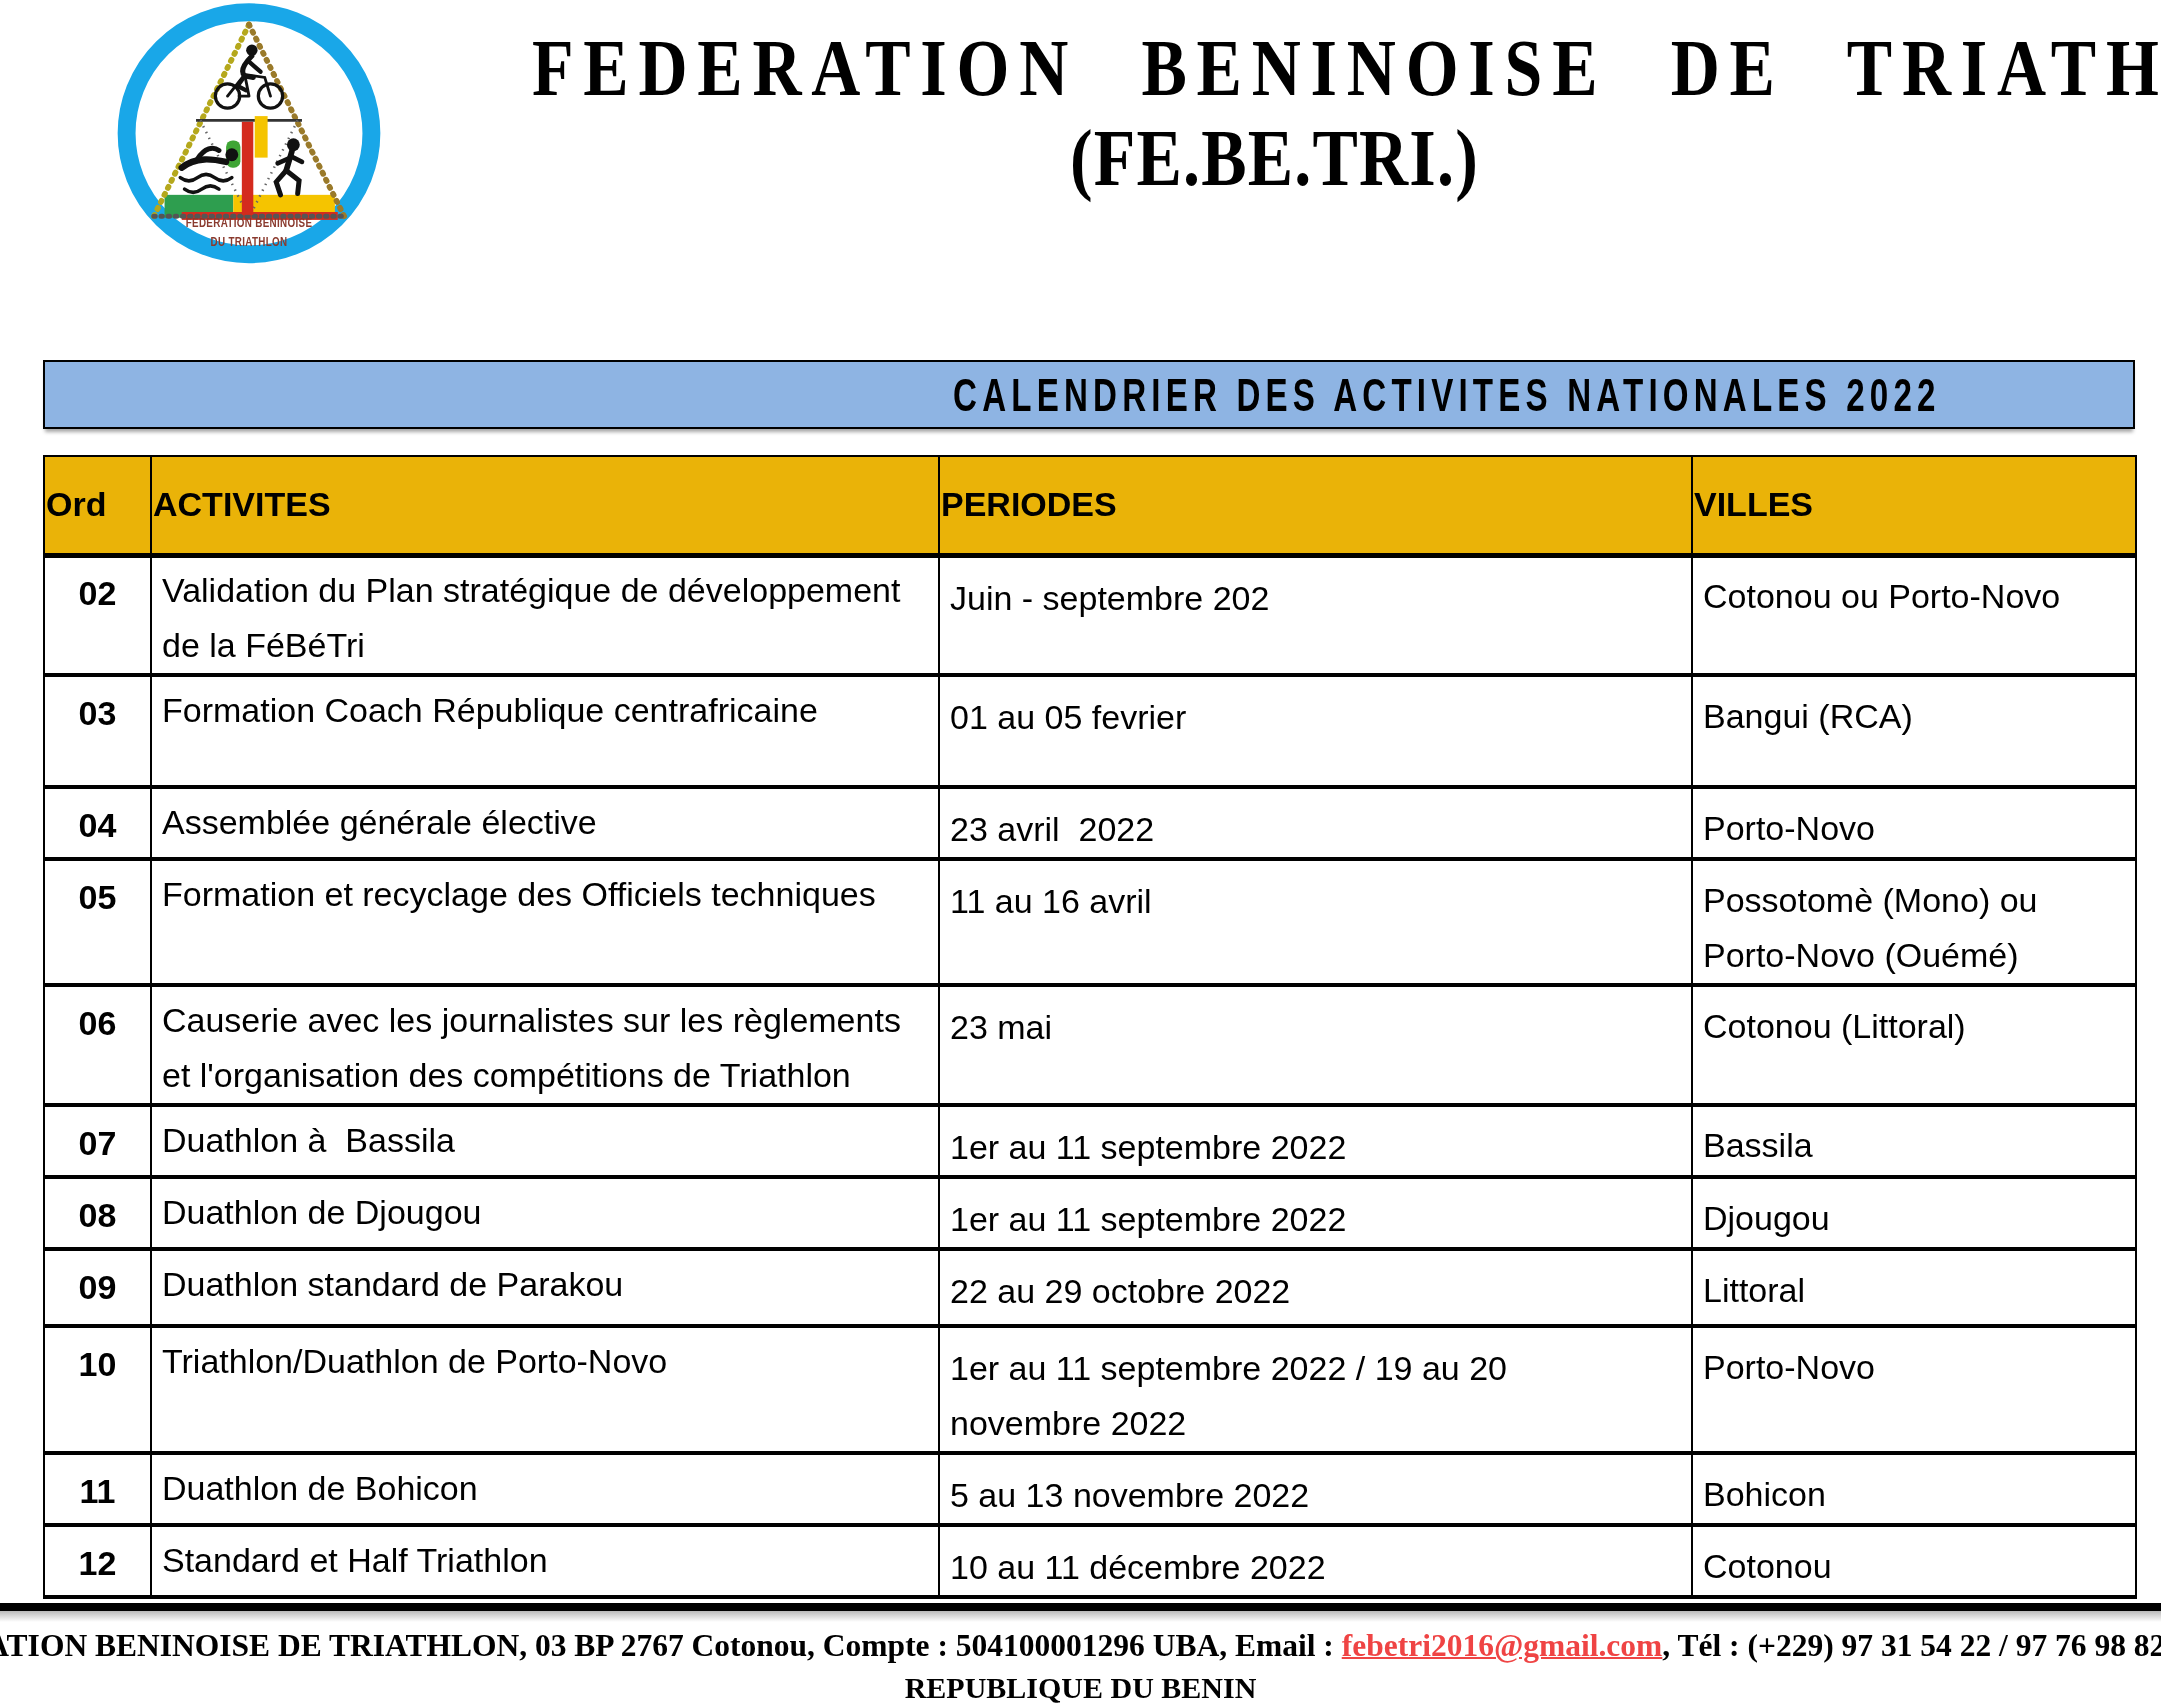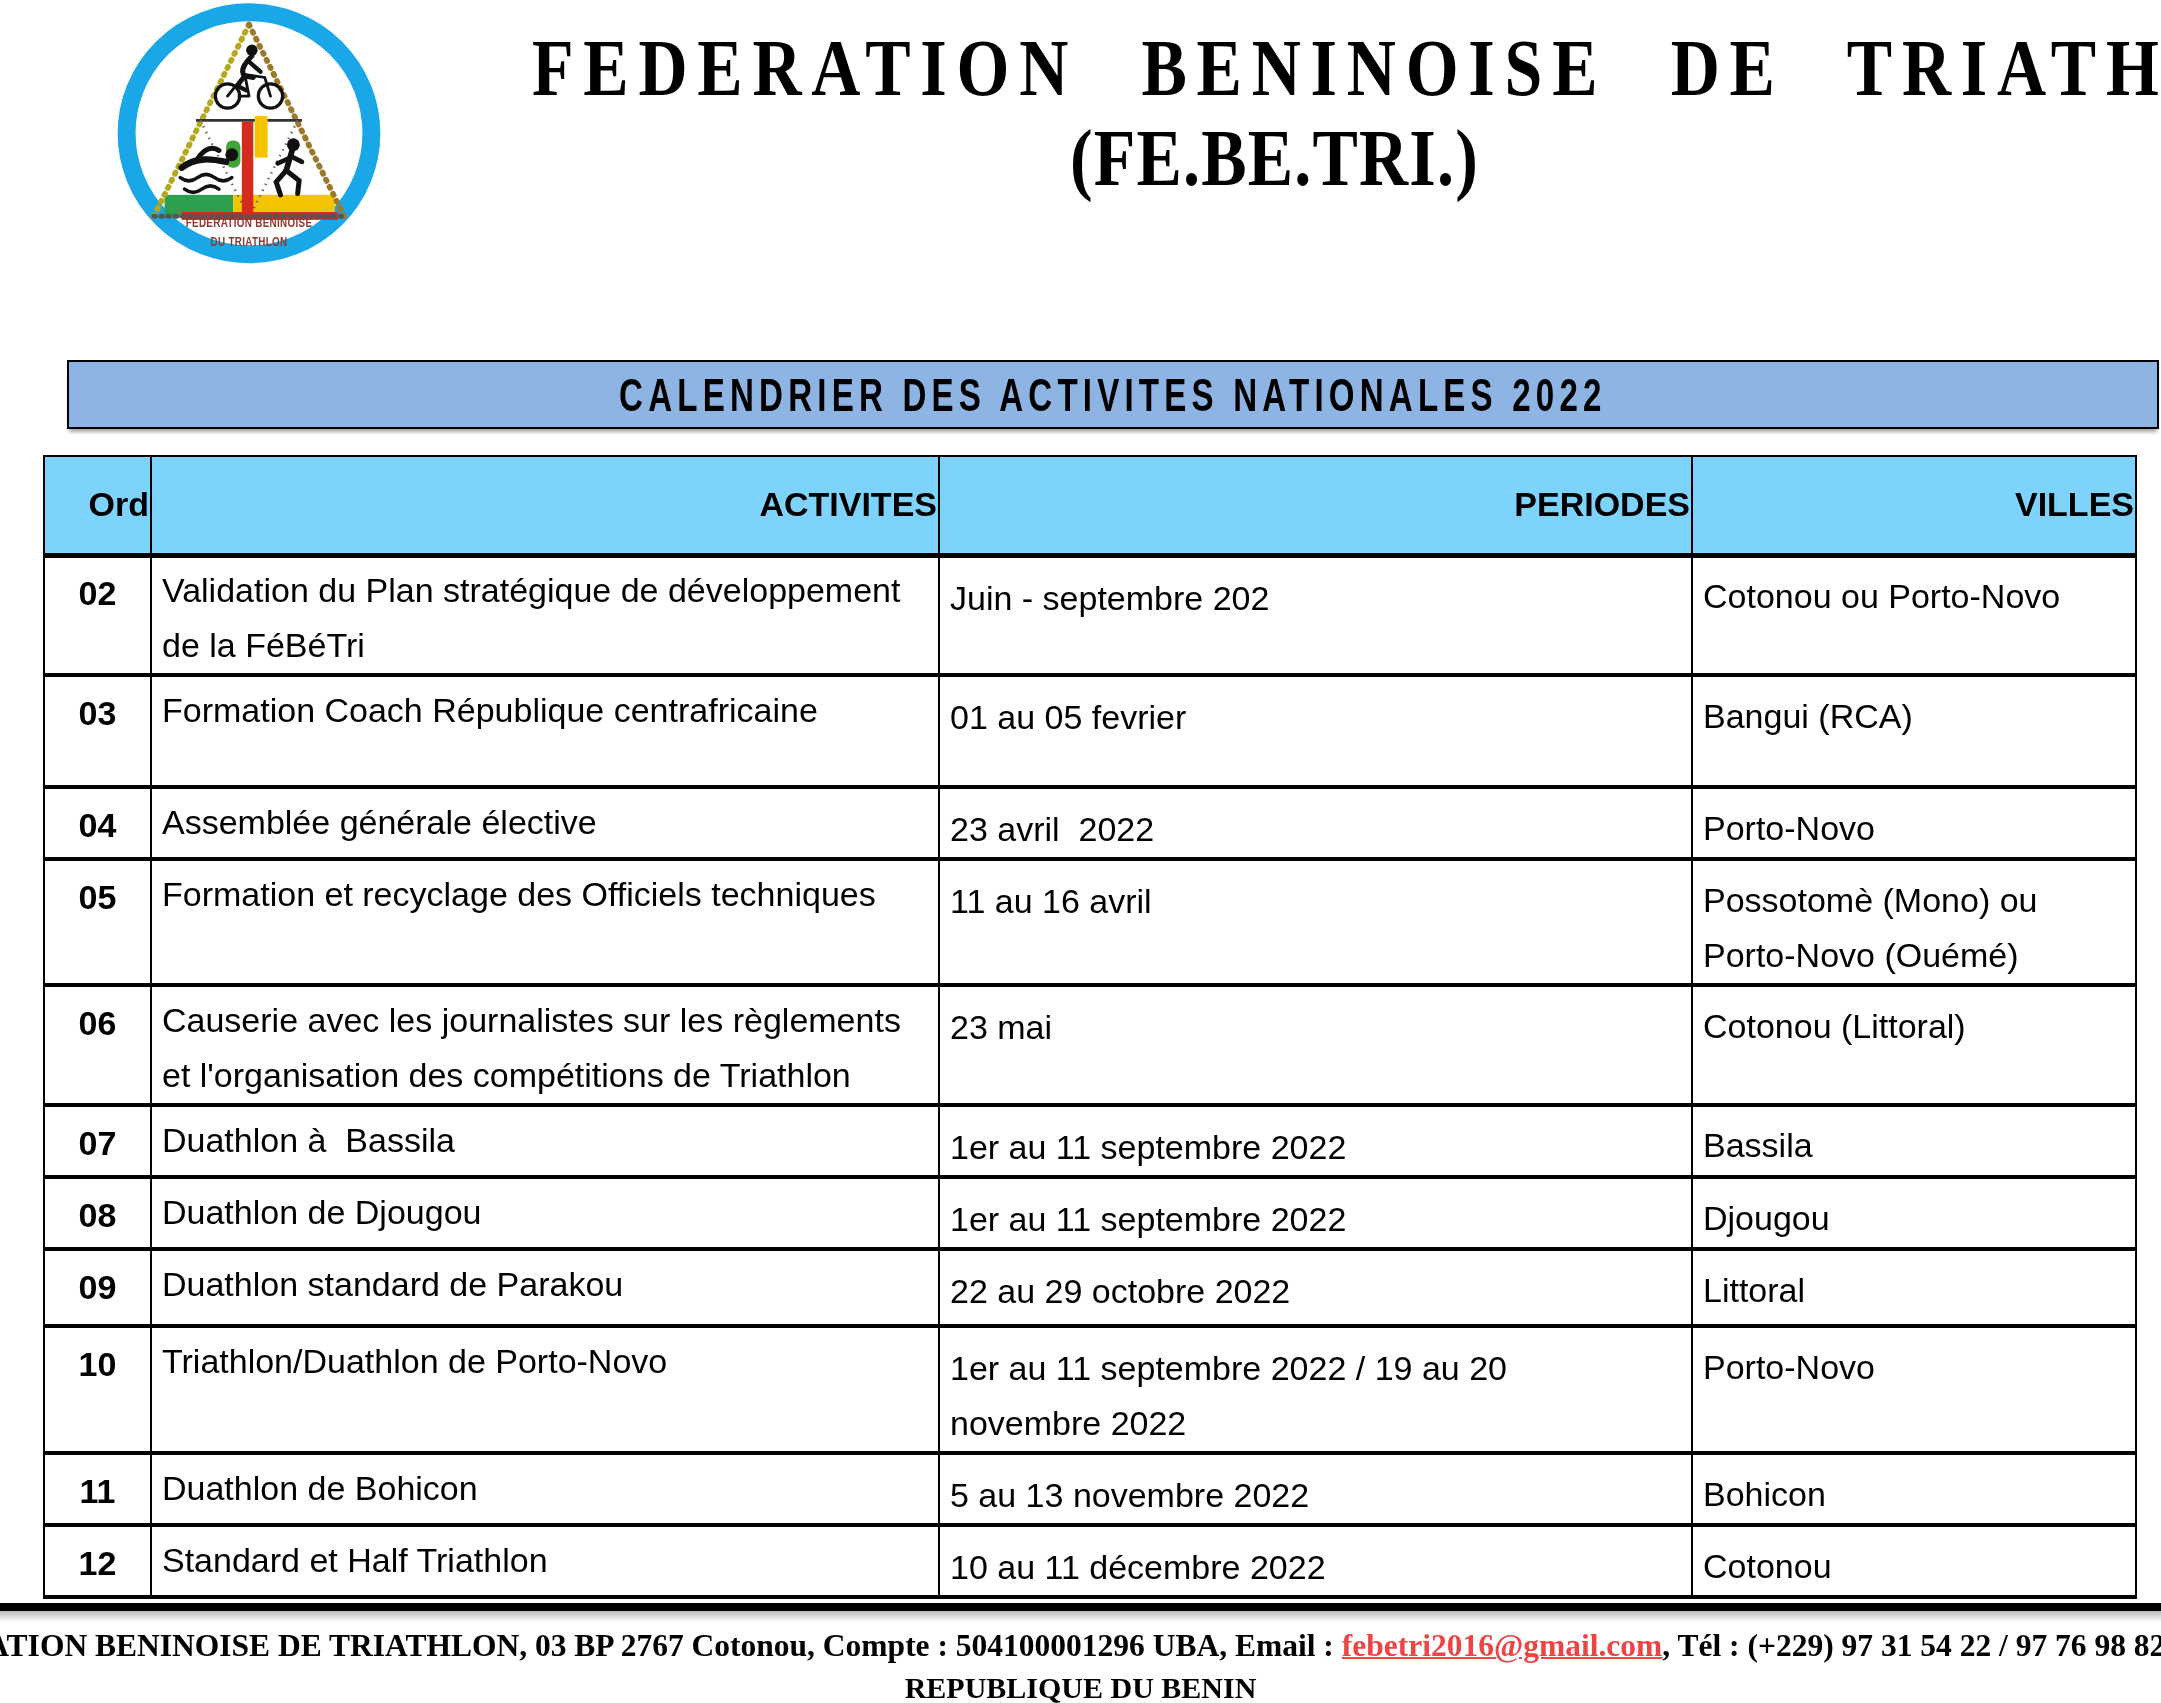--- a/index.html
+++ b/index.html
@@ -59,46 +59,45 @@
   
   .banner {
     position: absolute;
     left: 43px; top: 360px;
     width: 2092px; height: 69px;
     box-sizing: border-box;
     background: #8EB4E3;
     border: 2.9px solid #000;
     display: flex;
     align-items: center;
-    justify-content: center;
+    justify-content: flex-end;
     box-shadow: 0 5px 3.6px -2.1px rgba(0,0,0,0.35);
-    margin-left: 24px;
   }
   .banner-text {
     font: 700 46px "Liberation Sans", sans-serif;
     letter-spacing: 7.2px;
     white-space: nowrap;
     transform: scaleX(0.72);
     transform-origin: 50% 50%;
   }
 
   
   .table-wrap { position: absolute; left: 43px; top: 455px; }
   table.cal {
     border-collapse: collapse;
     table-layout: fixed;
     width: 2092px;
     border: 2.9px solid #000;
   }
   table.cal th {
     border: 2.1px solid #000;
     border-bottom: 5.7px solid #000;
-    background: #7dd3fc;
+    background: #eab308;
     font: 700 34px "Liberation Sans", sans-serif;
-    text-align: right;
+    text-align: left;
     vertical-align: middle;
     margin-top: 40px;
   }
   table.cal thead tr { height: 99px; }
   table.cal td {
     border: 2.1px solid #000;
     border-top-width: 4.3px;
     border-bottom-width: 4.3px;
     vertical-align: top;
     font: 400 34px "Liberation Sans", sans-serif;

